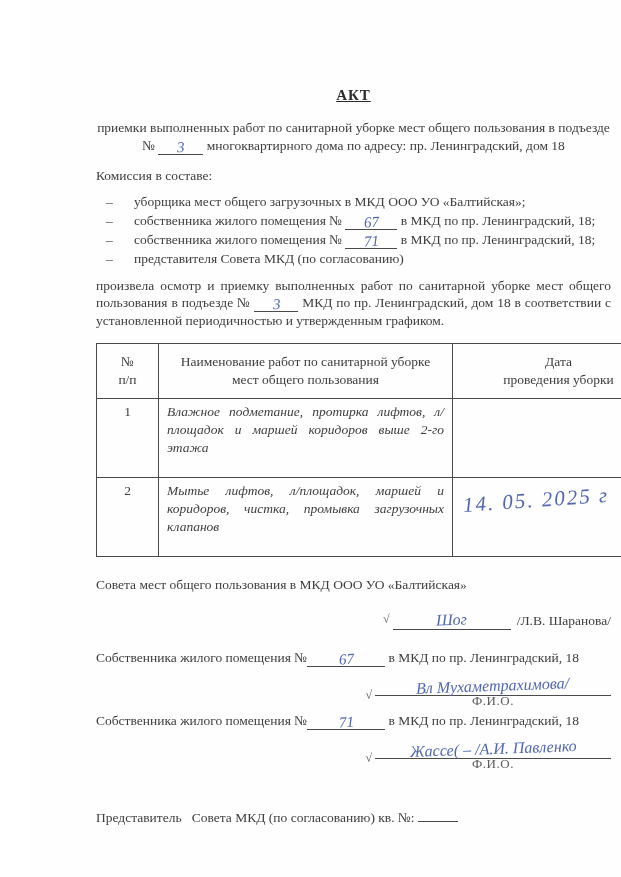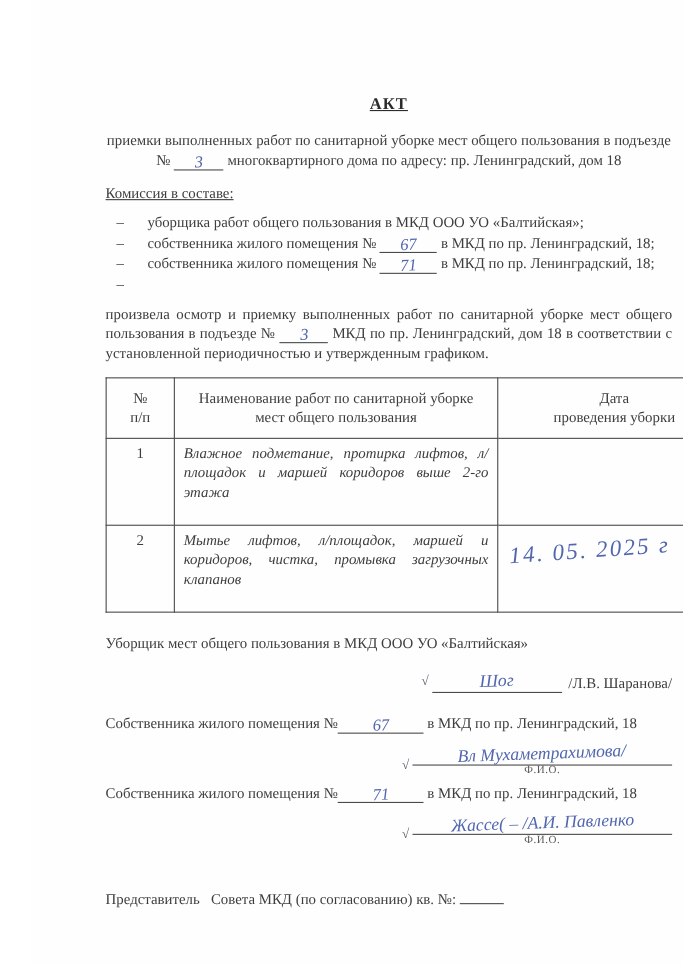--- a/index.html
+++ b/index.html
@@ -18,21 +18,21 @@
   }
   .center{text-align:center;}
   .title{
     font-weight:bold;
     font-size:15px;
     color:#2b2b2b;
     text-decoration:underline;
     letter-spacing:1px;
   }
   .subtitle{margin-top:13px;line-height:1.35;}
-  .heading{margin-top:12px;text-decoration:underline;}
+  .heading{margin-top:12px;}
   .dash-list{margin-top:8px;}
   .dash-item{display:flex;margin-bottom:1px;}
   .dash{flex:0 0 28px;text-align:left;padding-left:10px;}
   .para{margin-top:9px;text-align:justify;}
   
   .wline{
     display:inline-block;
     border-bottom:1px solid #4a4a4a;
     text-align:center;
     height:15px;
@@ -110,21 +110,21 @@
     border-bottom:1px solid #4a4a4a;
     text-align:center;
     height:20px;
     line-height:18px;
     overflow:visible;
   }
   .sl-120{width:118px;} .sl-235{width:236px;}
   .fio{
     display:block;
     text-align:center;
-    font-size:10px;
+    font-size:13px;
     color:#5b5b5b;
     letter-spacing:0.5px;
     line-height:10px;
     height:10px;
   }
   .sig-name{margin-left:6px;white-space:nowrap;}
   .pre{white-space:pre-wrap;text-align:right;}
   .rep-line{margin-top:37px;}
 </style>
 </head>
@@ -138,32 +138,33 @@
 
   <div class="center subtitle">
     <span>приемки выполненных работ по санитарной уборке мест общего пользования в подъезде № </span><span class="wline w45"><span class="hand hand-no">3</span></span><span> многоквартирного дома по адресу: пр. Ленинградский, дом 18</span>
   </div>
 
   <div class="heading">Комиссия в составе:</div>
 
   <div class="dash-list">
     <div class="dash-item">
       <span class="dash">–</span>
-      <span>уборщика работ общего пользования в МКД ООО УО «Балтийская»;</span>
+      <span>уборщика мест общего загрузочных в МКД ООО УО «Балтийская»;</span>
     </div>
     <div class="dash-item">
       <span class="dash">–</span>
       <span><span>собственника жилого помещения № </span><span class="wline w55"><span class="hand hand-no">67</span></span><span> в МКД по пр. Ленинградский, 18;</span></span>
     </div>
     <div class="dash-item">
       <span class="dash">–</span>
       <span><span>собственника жилого помещения № </span><span class="wline w55"><span class="hand hand-no">71</span></span><span> в МКД по пр. Ленинградский, 18;</span></span>
     </div>
     <div class="dash-item">
       <span class="dash">–</span>
+      <span>представителя Совета МКД (по согласованию)</span>
     </div>
   </div>
 
   <div class="para">
     <span>произвела осмотр и приемку выполненных работ по санитарной уборке мест общего пользования в подъезде № </span><span class="wline w42"><span class="hand hand-no">3</span></span><span> МКД по пр. Ленинградский, дом 18 в соответствии с установленной периодичностью и утвержденным графиком.</span>
   </div>
 
   <table class="work">
     <tbody>
         <tr class="thead">
@@ -180,21 +181,21 @@
     </tr>
     <tr>
       <td class="cell-num">2</td>
       <td class="cell-work">Мытье лифтов, л/площадок, маршей и коридоров, чистка, промывка загрузочных клапанов</td>
       <td class="cell-date"><span class="hand hand-date">14. 05. 2025 г</span></td>
     </tr>
   </tbody>
     </table>
 
 
-  <div class="sig-label">Уборщик мест общего пользования в МКД ООО УО «Балтийская»</div>
+  <div class="sig-label">Совета мест общего пользования в МКД ООО УО «Балтийская»</div>
   <div class="sig-row">
     <span class="tick">√</span>
     <span class="sig-col">
       <span class="sig-line sl-120"><span class="hand hand-sig">Шог</span></span>
     </span>
     <span class="sig-name">/Л.В. Шаранова/</span>
   </div>
 
   <div class="sig-label">
     <span>Собственника жилого помещения №</span><span class="wline w75"><span class="hand hand-no">67</span></span><span> в МКД по пр. Ленинградский, 18</span>

